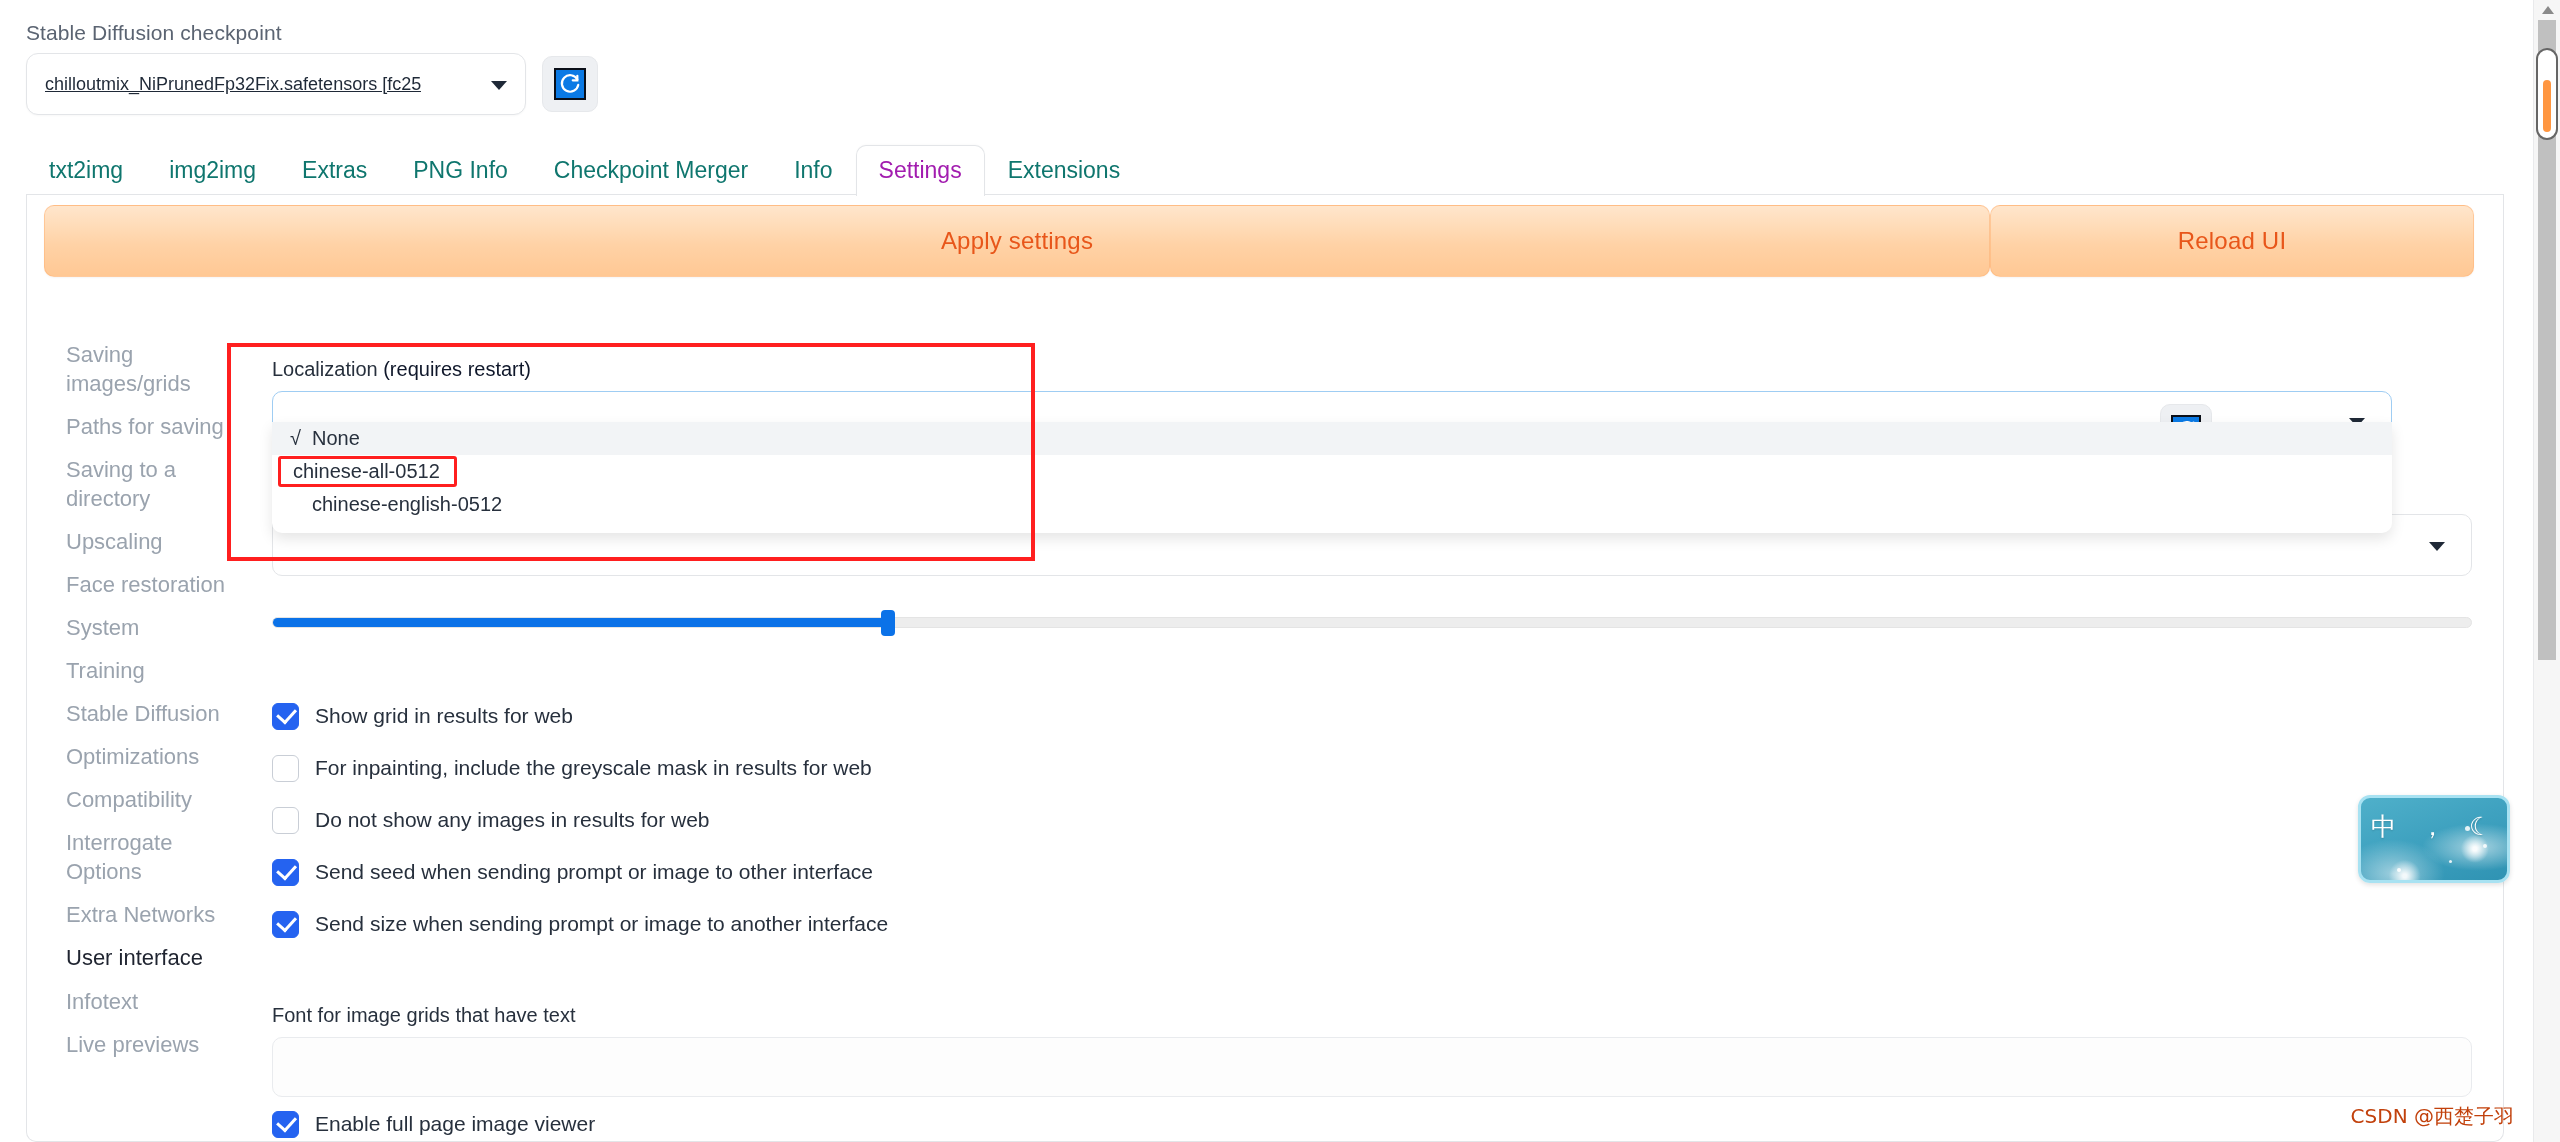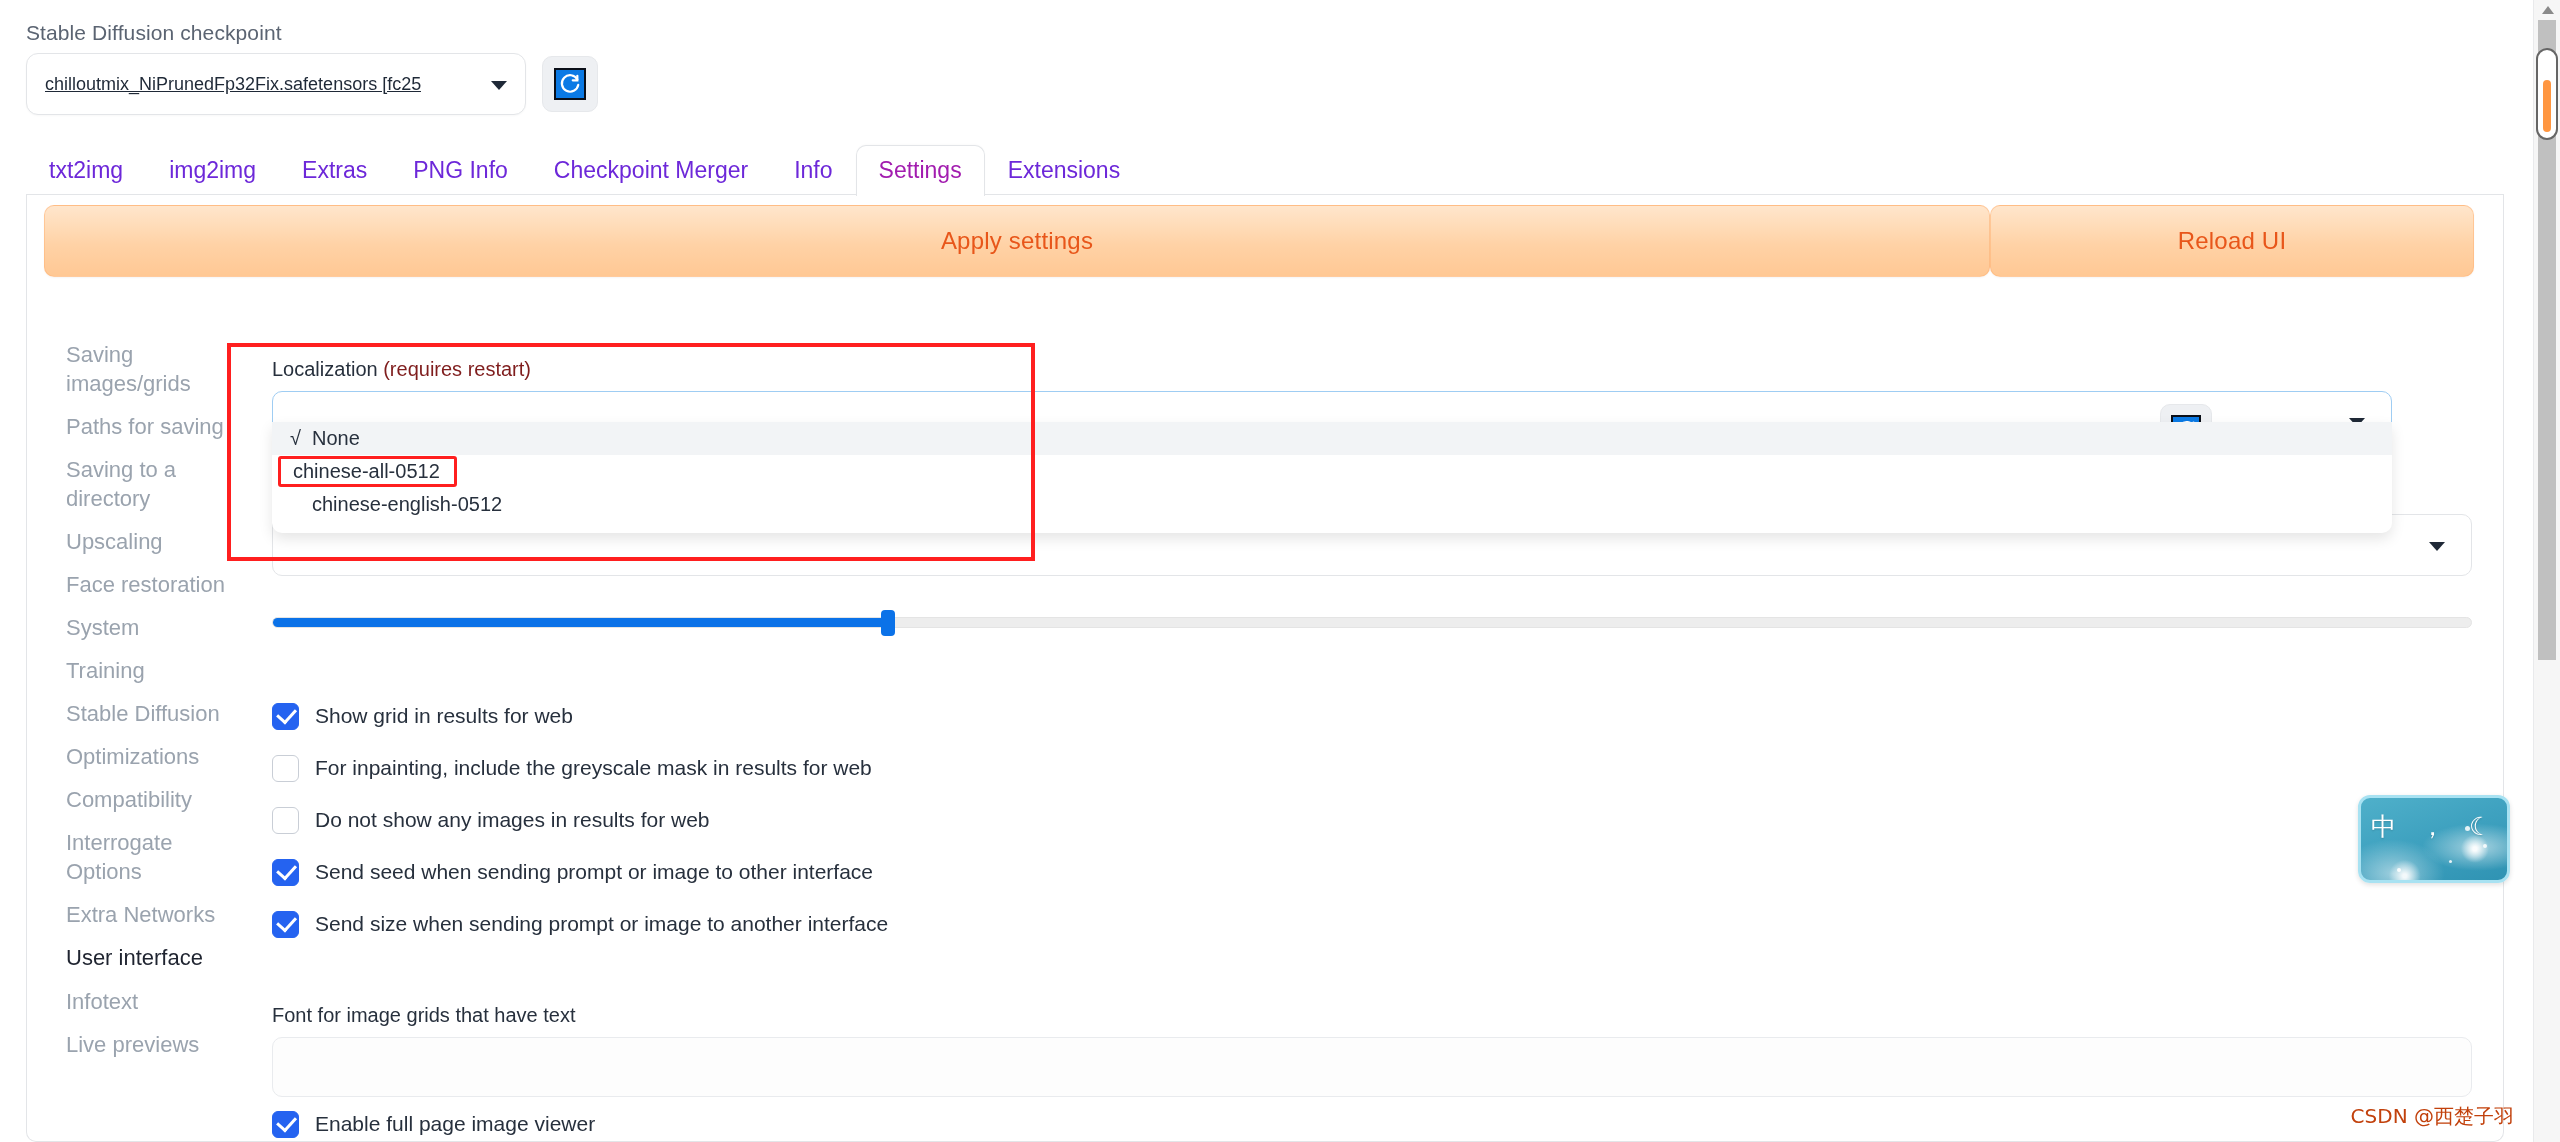--- a/index.html
+++ b/index.html
@@ -77,21 +77,21 @@
   .tabs {
     position: absolute;
     left: 26px; top: 136px;
     width: 2478px;
     height: 60px;
     display: flex;
     align-items: flex-end;
   }
   .tab {
     font-size: 23px;
-    color: #6d28d9;
+    color: #0f766e;
     padding: 13px 22px 14px 22px;
     border: 1px solid transparent;
     border-bottom: none;
     border-radius: 10px 10px 0 0;
     white-space: nowrap;
     line-height: 1;
   }
   .tab.active {
     color: #a21caf;
     background: #ffffff;
@@ -160,21 +160,21 @@
     left: 272px; top: 356px;
     width: 2200px;
   }
 
   .field-label {
     font-size: 20px;
     color: #27303d;
     line-height: 1.3;
     margin-bottom: 9px;
   }
-  .field-label .muted { color: #7f1d1d; }
+  .field-label .muted { color: #0f172a; }
 
   
   .loc-block { position: relative; }
   .loc-input {
     width: 2120px; height: 60px;
     border: 1px solid #9fcdf3;
     border-radius: 10px;
     background: #fff;
     position: relative;
   }

